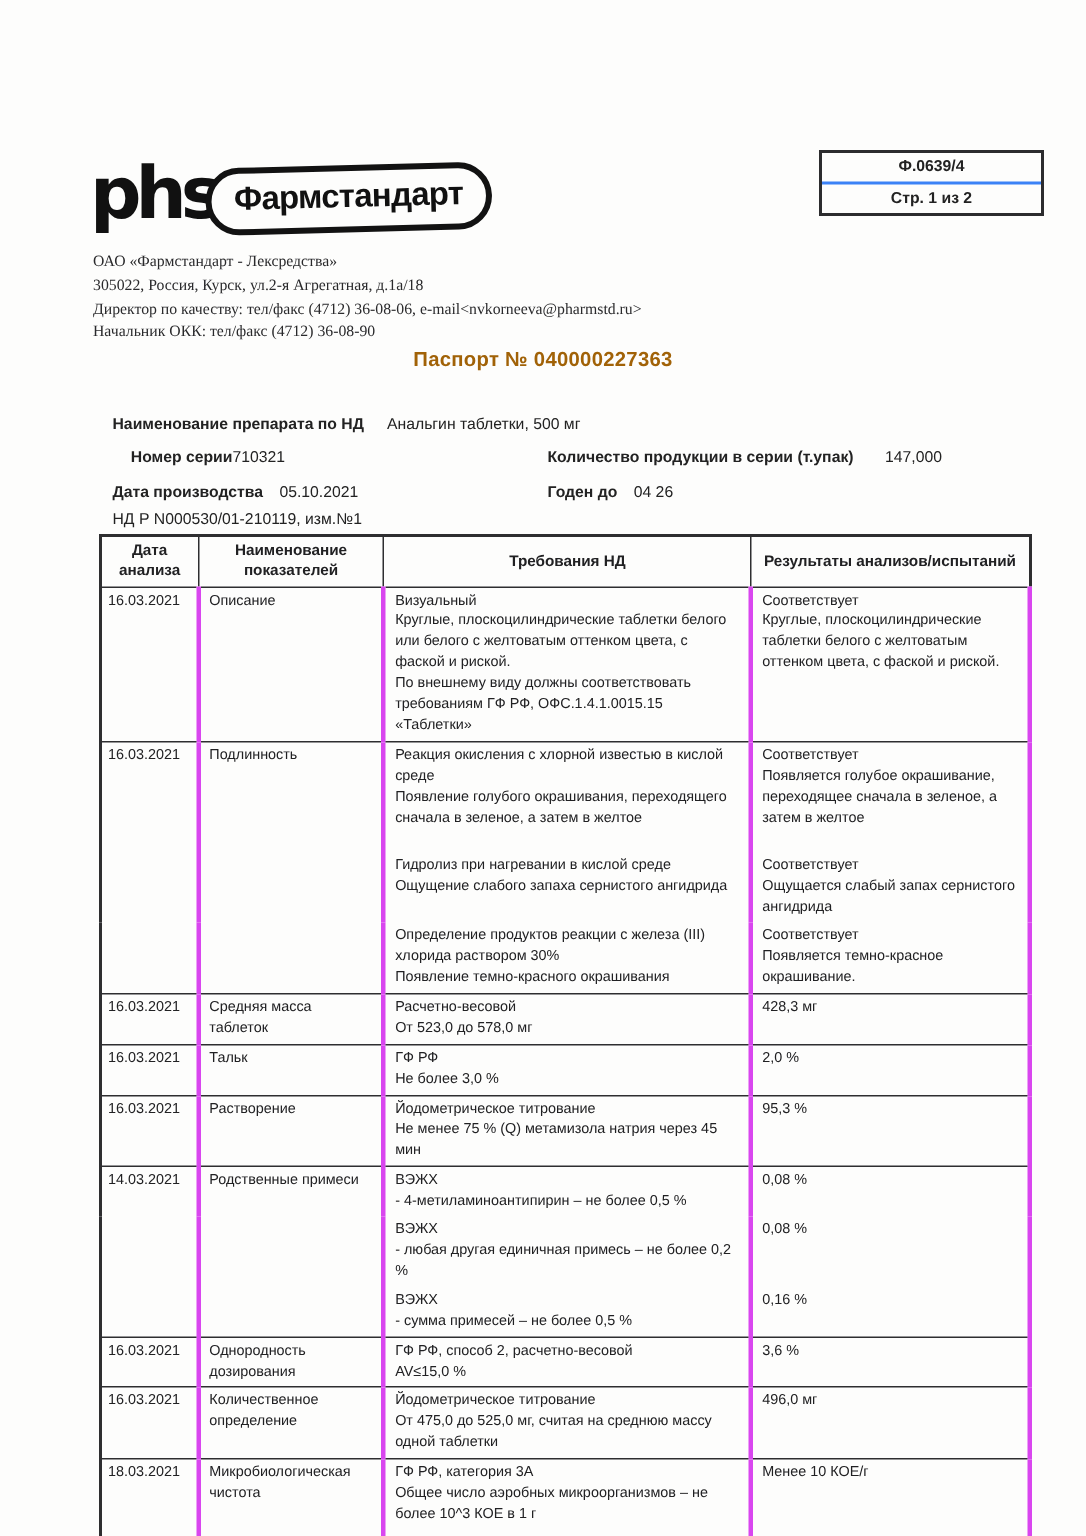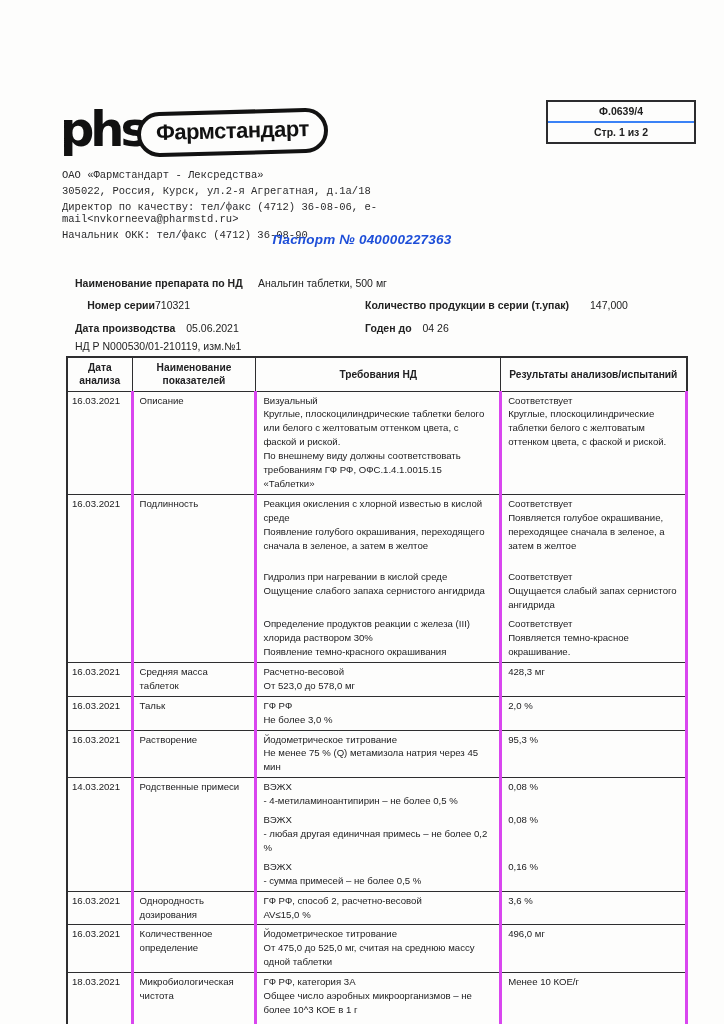--- a/index.html
+++ b/index.html
@@ -35,26 +35,26 @@
     padding:4px 15px 7px;font-size:22px;font-weight:bold;color:#111;
     letter-spacing:-0.5px;background:#fdfdfc;transform:rotate(-1.5deg);
     white-space:nowrap;
   }
 
   
   .company{
     position:absolute;top:169px;left:62px;width:430px;
     font-family:"Liberation Serif", serif;font-size:10.5px;color:#2a2a2c;
   }
-  .company div{margin-bottom:3px;line-height:1.22;font-family:Liberation Mono, monospace;}
+  .company div{margin-bottom:3px;line-height:1.22;}
 
   
   .title{
     position:absolute;top:232px;left:0;right:0;text-align:center;
-    font-size:13.5px;font-weight:bold;color:#1d4ed8;letter-spacing:0.2px;font-style:italic;
+    font-size:13.5px;font-weight:bold;color:#a16207;letter-spacing:0.2px;
   }
 
   
   .info{position:absolute;top:277px;left:75px;right:34px;font-size:10.5px;color:#222;}
   .info .lbl{font-weight:bold;}
   .info .val{font-weight:normal;}
   .irow{display:flex;line-height:1.3;}
   .irow1 .lbl{width:183px;flex:none;}
   .irow2{margin-top:8px;}
   .irow2 .c1{width:80px;flex:none;font-weight:bold;text-align:right;}
@@ -115,21 +115,21 @@
     </div>
     <div class="irow irow2">
       <span class="c1">Номер серии</span>
       <span class="c2 val">710321</span>
       <span class="c3">Количество продукции в серии (т.упак)</span>
       <span class="val">147,000</span>
     </div>
     <div class="irow irow3">
       <span class="left">
         <span class="lbl">Дата производства</span><span class="gap"></span>
-        <span class="val">05.06.2021</span>
+        <span class="val">05.10.2021</span>
       </span>
       <span>
         <span class="lbl">Годен до</span><span class="gap"></span>
         <span class="val">04 26</span>
       </span>
     </div>
     <div class="irow irow4">
       <span class="val">НД Р N000530/01-210119, изм.№1</span>
     </div>
   </div>

